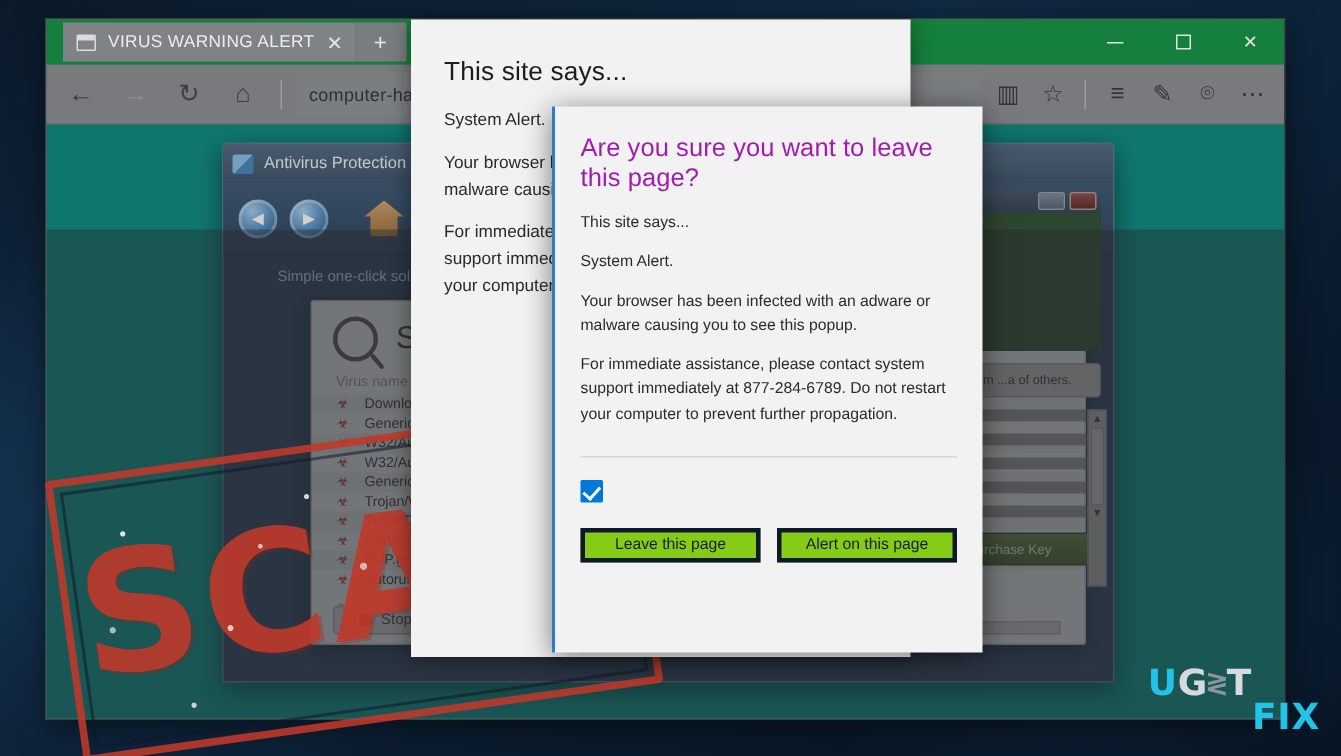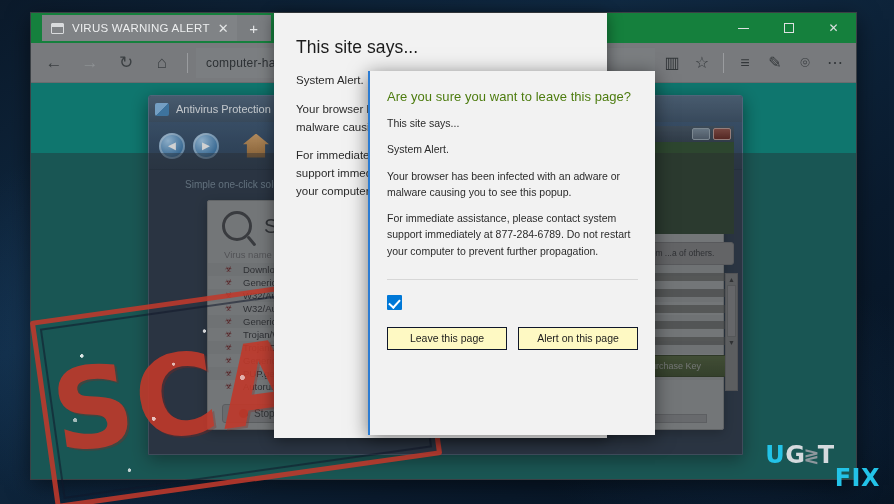--- a/index.html
+++ b/index.html
@@ -193,35 +193,35 @@
   .d-h1 { font-size:17.5px; color:#1c1c1c; font-weight:normal; letter-spacing:.1px; margin-bottom:14px;}
   .d-p { font-size:11.5px; color:#2b2b2b; line-height:1.55; margin-bottom:11px; }
 
   
   #dlg2 {
     position:absolute; left:368px; top:71px; width:287px; height:364px;
     background:#f2f2f2; border-left:2px solid #2b7cd3;
     box-shadow:0 3px 18px rgba(0,0,0,.5);
   }
   #dlg2 .d-pad2 { padding:18px 17px 0 17px; }
-  .d2-h1 { font-size:13px; color:#4d7c0f; font-weight:normal; margin-bottom:11px; letter-spacing:.05px;}
+  .d2-h1 { font-size:17px; color:#a21caf; font-weight:normal; margin-bottom:11px; letter-spacing:.05px;}
   .d2-p { font-size:10.5px; color:#2b2b2b; line-height:1.55; margin-bottom:10px; }
   .d2-hr { margin:20px 17px 0 17px; height:1px; background:#d7d7d7; }
   .d2-check { display:flex; align-items:center; gap:8px; padding:15px 17px 0 17px; }
   .cbox {
     width:15px;height:15px;background:#0078d7;border-radius:1px;position:relative;flex:none;
   }
   .cbox:after{
     content:""; position:absolute; left:4px; top:2px; width:5px; height:9px;
     border:solid #fff; border-width:0 2px 2px 0; transform:rotate(42deg);
   }
   .d2-check-lbl { font-size:10.5px; color:#222; }
   .d2-btns { display:flex; gap:11px; padding:17px 17px 0 17px; }
   .d2-btn {
-    flex:1; height:23px; background:#fef9c3; border:1px solid #0f172a;
+    flex:1; height:23px; background:#84cc16; border:3px solid #0f172a;
     display:flex; align-items:center; justify-content:center; font-size:10.5px; color:#1c1c1c;
     cursor:pointer;
   }
 
   
   #scam {
     position:absolute; left:10px; top:280px; width:390px; height:190px;
     transform: rotate(-8deg);
     pointer-events:none;
   }

